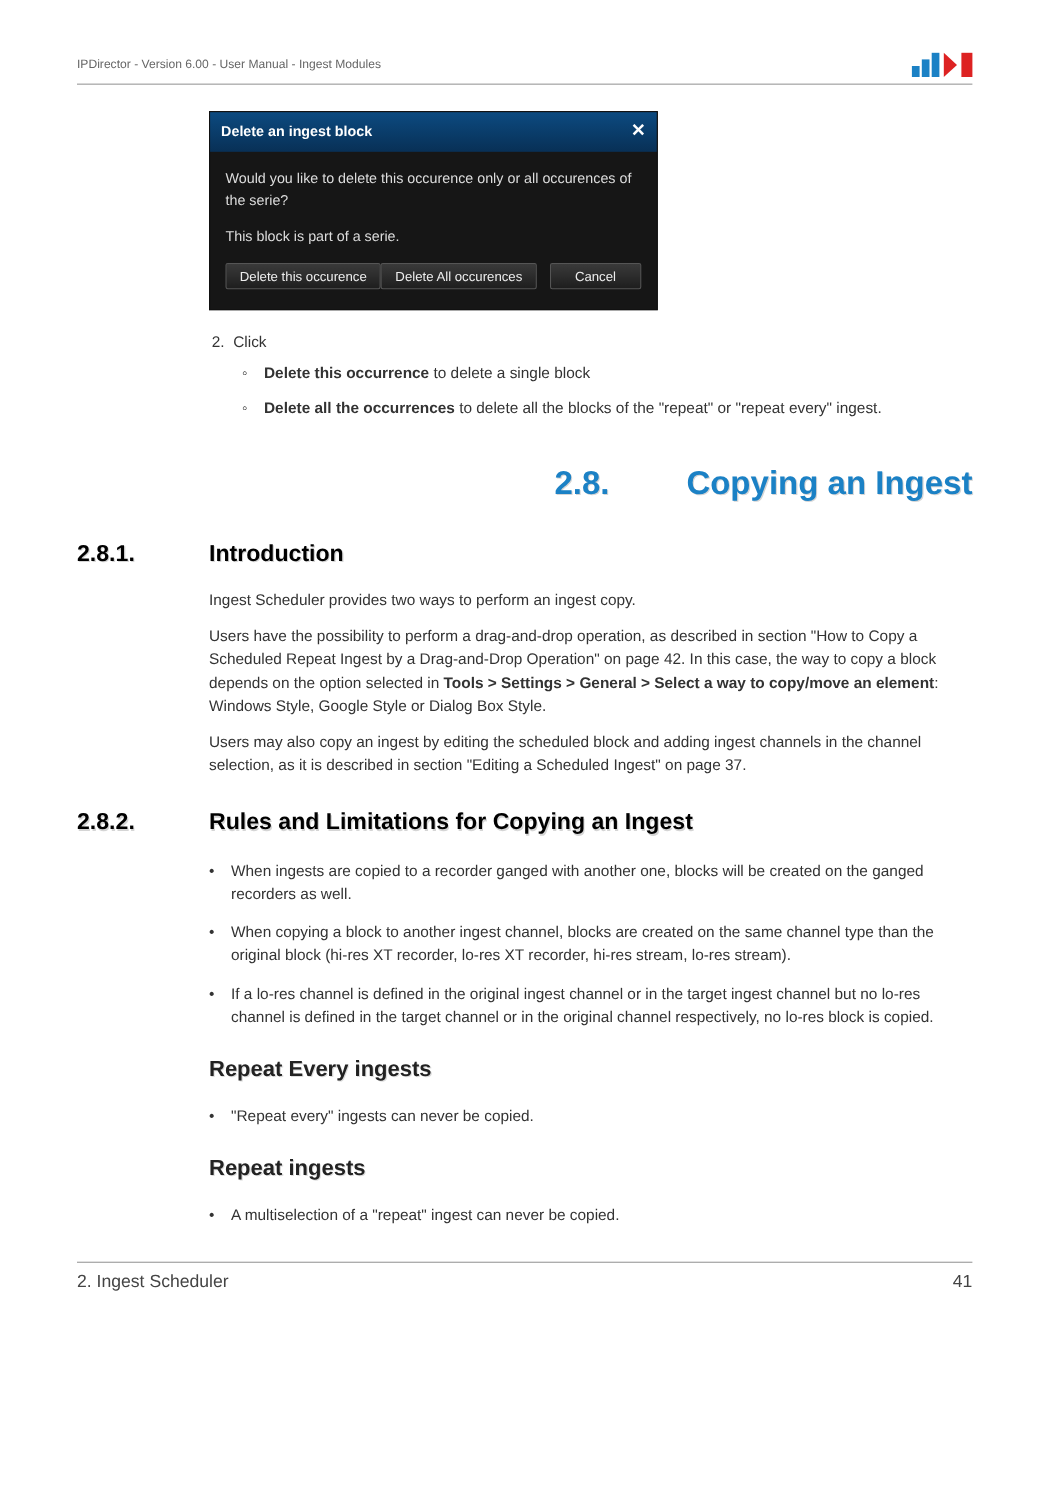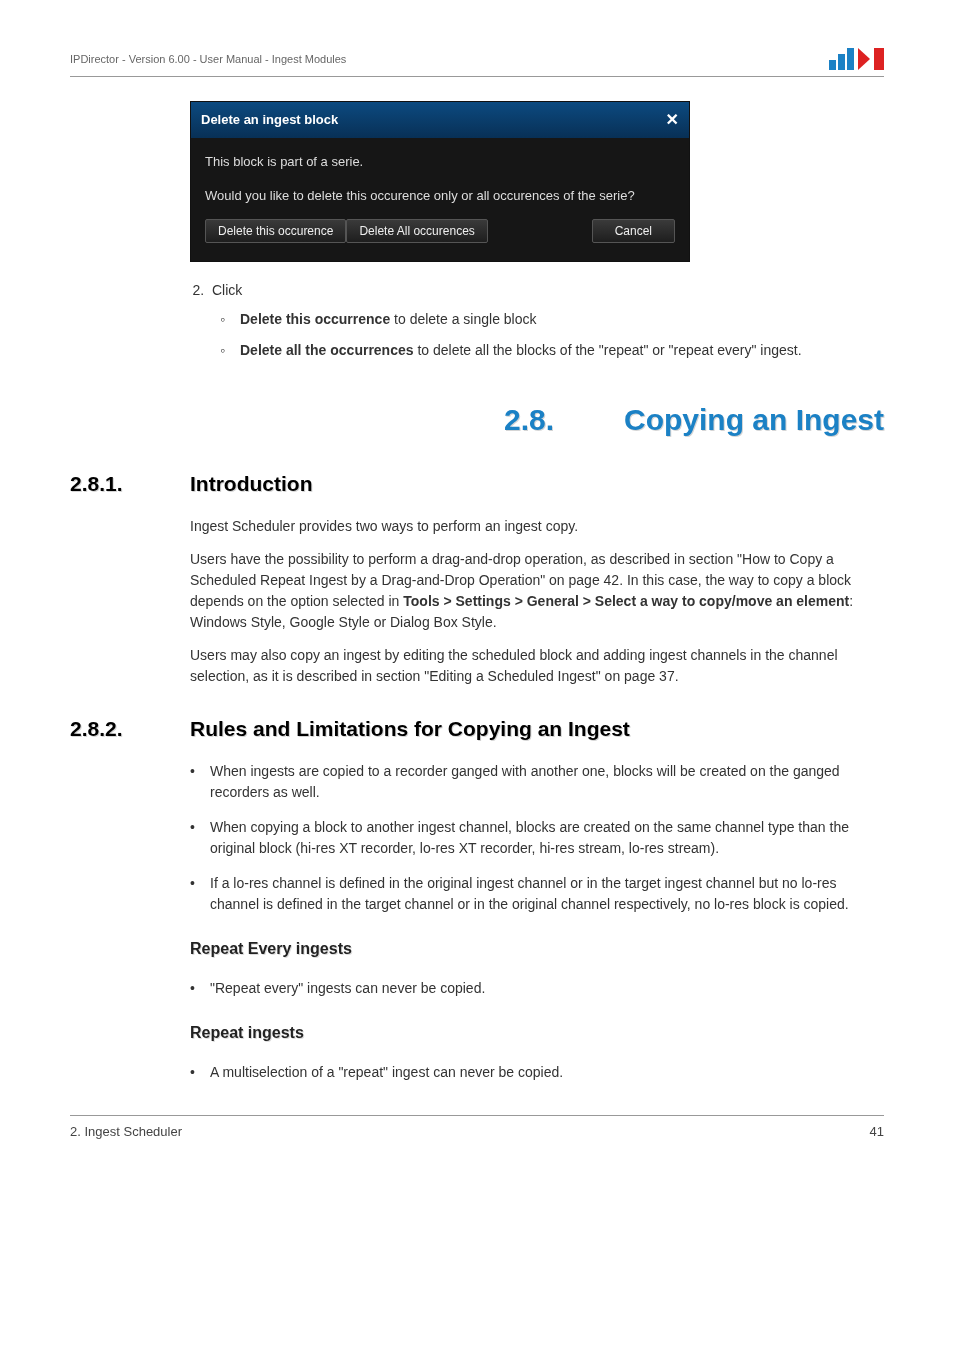--- a/index.html
+++ b/index.html
@@ -43,21 +43,21 @@
   }
   .logo .square {
     width: 10px; height: 22px; background: #d22; margin-left: 2px;
   }
 
   .dialog-wrap {
     margin-left: 120px;
     margin-bottom: 18px;
   }
   .dialog {
-    width: 500px;
+    width: 408px;
     background: #161616;
     border: 1px solid #111;
     font-family: Arial, sans-serif;
     font-size: 13px;
   }
   .dialog-titlebar {
     background: #0a3a66;
     background: linear-gradient(#0c4a80, #083056);
     color: #fff;
     font-weight: bold;
@@ -148,39 +148,39 @@
   h2.subsection {
     color: #000000;
     font-size: 21px;
     font-weight: bold;
     margin: 26px 0 16px 0;
     display: flex;
     text-shadow: 1px 1px 0 #d5d5d5;
   }
   h2.subsection .num { width: 120px; flex-shrink: 0; }
   h3.subhead {
-    font-size: 16px;
+    font-size: 20px;
     font-weight: bold;
     color: #222;
     margin: 22px 0 10px 0;
     text-shadow: 1px 1px 0 #ddd;
   }
 
   p.body {
     margin-bottom: 12px;
   }
   strong { font-weight: bold; }
 
   .footer {
     display: flex;
     justify-content: space-between;
     border-top: 1px solid #999;
     margin-top: 32px;
     padding-top: 6px;
-    font-size: 13px;
+    font-size: 16px;
     color: #444;
   }
 </style>
 </head>
 <body>
 
 <div class="header-line">
   <div class="header-title">IPDirector - Version 6.00 - User Manual - Ingest Modules</div>
   <div class="logo">
     <div class="bar b1"></div>
@@ -191,22 +191,22 @@
   </div>
 </div>
 
 <div class="dialog-wrap">
   <div class="dialog">
     <div class="dialog-titlebar">
       <span>Delete an ingest block</span>
       <span class="dialog-close">✕</span>
     </div>
     <div class="dialog-body">
+      <p>Would you like to delete this occurence only or all occurences of the serie?</p>
       <p>This block is part of a serie.</p>
-      <p>Would you like to delete this occurence only or all occurences of the serie?</p>
       <div class="dialog-buttons">
         <button class="dbtn">Delete this occurence</button>
         <button class="dbtn">Delete All occurences</button>
         <button class="dbtn cancel">Cancel</button>
       </div>
     </div>
   </div>
 </div>
 
 <div class="content-indent">

